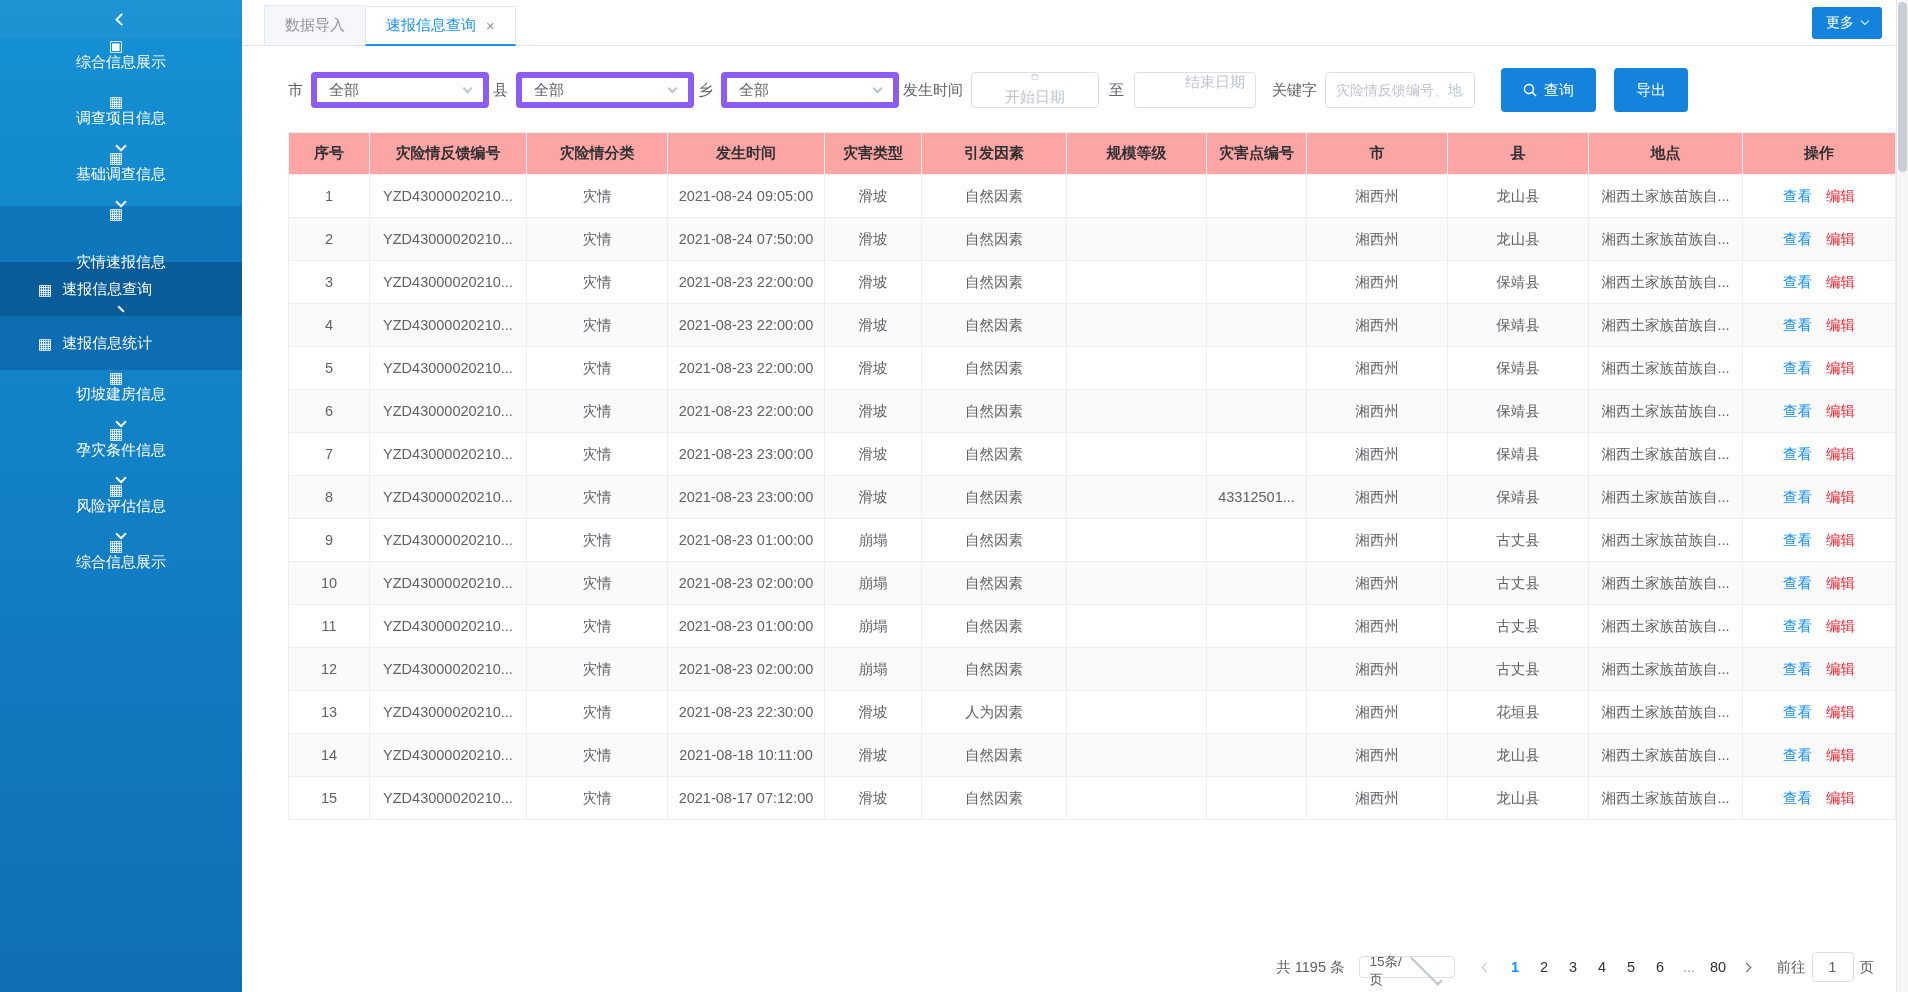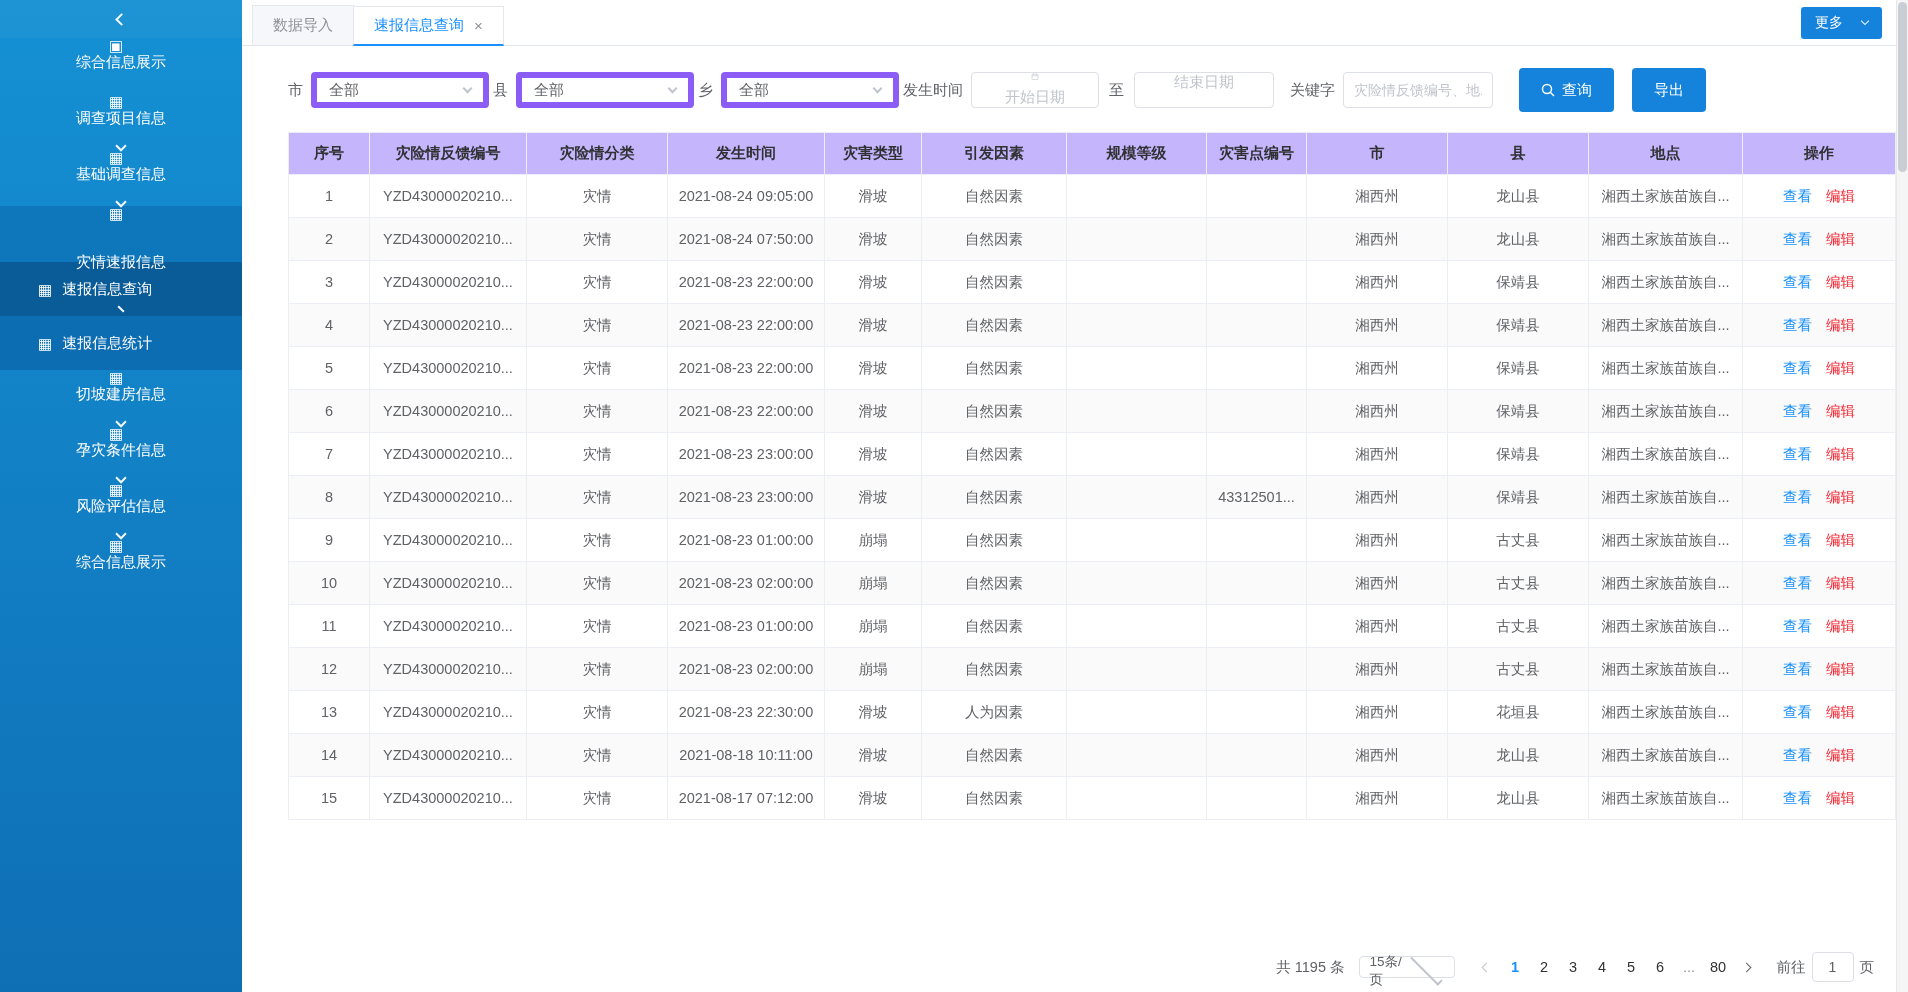--- a/index.html
+++ b/index.html
@@ -27,62 +27,62 @@
   .submenu { background: #0d6db2; }
   .submenu-item { height: 54px; display: flex; align-items: center; padding: 0 20px 0 38px;
                   color: #fff; font-size: 15px; cursor: pointer; }
   .submenu-item.active { background: #0a5c99; }
 
   
   .main { margin-left: 242px; width: 1654px; height: 100%; display: flex; flex-direction: column; }
 
   
   .tabbar { position: relative; height: 46px; border-bottom: 1px solid #dfe4ed; background: #fff;
-            display: flex; align-items: flex-end; padding-left: 10px; flex: none; }
+            display: flex; align-items: flex-end; padding-left: 22px; flex: none; }
   .tabs { display: flex; align-items: flex-end; }
   .tab { display: flex; align-items: center; height: 40px; padding: 0 20px;
          border: 1px solid #e4e7ed; border-bottom: none; background: #f5f7fa; color: #909399;
          font-size: 15px; margin-right: -1px; cursor: pointer; }
   .tab.active { background: #fff; color: #1890ff; border-bottom: 2px solid #1890ff; margin-bottom: -1px; }
   .tab-close { margin-left: 10px; font-size: 15px; color: #909399; cursor: pointer; }
   .more-btn { position: absolute; right: 14px; top: 7px; height: 32px; padding: 0 14px;
               background: #1583dc; color: #fff; border: none; border-radius: 3px; font-size: 14px;
-              display: flex; align-items: center; gap: 19px; cursor: pointer;
+              display: flex; align-items: center; gap: 8px; cursor: pointer;
               font-family: "Liberation Sans", sans-serif; }
   .more-btn .chev { width: 6px; height: 6px; border-width: 1.5px; }
 
   
   .content { flex: 1; position: relative; background: #fff; overflow: hidden; }
 
   
   .filters { display: flex; align-items: center; padding: 22px 0 20px 46px; font-size: 15px; color: #606266; }
   .f-label { margin-right: 8px; white-space: nowrap; }
   .select { width: 178px; height: 36px; border: 6px solid #8b5cf6; border-radius: 4px;
             display: flex; align-items: center; padding: 0 12px; background: #fff;
             margin-right: 4px; cursor: pointer; }
   .select .sel-value { flex: 1; color: #606266; }
   .date-box { height: 36px; border: 1px solid #dcdfe6; border-radius: 4px; background: #fff;
               display: flex; align-items: center; padding: 0 10px; gap: 8px; cursor: pointer; flex-direction: column; }
   .date-box .ph { color: #c0c4cc; }
   .date-start { width: 128px; }
-  .date-end { width: 140px; }
+  .date-end { width: 122px; align-items: flex-end; }
   .to-label { margin: 0 10px; }
   .keyword-input { width: 150px; height: 36px; border: 1px solid #dcdfe6; border-radius: 4px;
                    padding: 0 10px; font-size: 14px; color: #606266; outline: none; margin-right: 26px;
                    font-family: "Liberation Sans", sans-serif; }
   .keyword-input::placeholder { color: #c0c4cc; }
   .btn { height: 44px; padding: 0 22px; background: #1583dc; color: #fff; border: none;
          border-radius: 4px; font-size: 15px; display: flex; align-items: center; gap: 7px;
          cursor: pointer; font-family: "Liberation Sans", sans-serif; }
   .btn + .btn { margin-left: 18px; }
 
   
   .table-wrap { margin-left: 46px; width: 1607px; }
   table { border-collapse: collapse; table-layout: fixed; width: 1607px; }
-  th { height: 42px; background: #c4b5fd; color: #303133; font-size: 15px; font-weight: bold;
+  th { height: 42px; background: #fca5a5; color: #303133; font-size: 15px; font-weight: bold;
        border: 1px solid #ebeef5; text-align: center; white-space: nowrap; overflow: hidden; font-family: Liberation Serif, serif; }
   td { height: 43px; border: 1px solid #ebeef5; text-align: center; font-size: 14.5px;
        color: #606266; padding: 0 6px; white-space: nowrap; overflow: hidden; background: #fff; }
   tbody tr:nth-child(even) td { background: #fafafa; }
   .link-view { color: #1890ff; margin-right: 14px; cursor: pointer; text-decoration: none; }
   .link-edit { color: #f5222d; cursor: pointer; text-decoration: none; }
 
   
   .pagination { position: absolute; bottom: 10px; right: 22px; display: flex; align-items: center;
                 font-size: 14.5px; color: #606266; }

